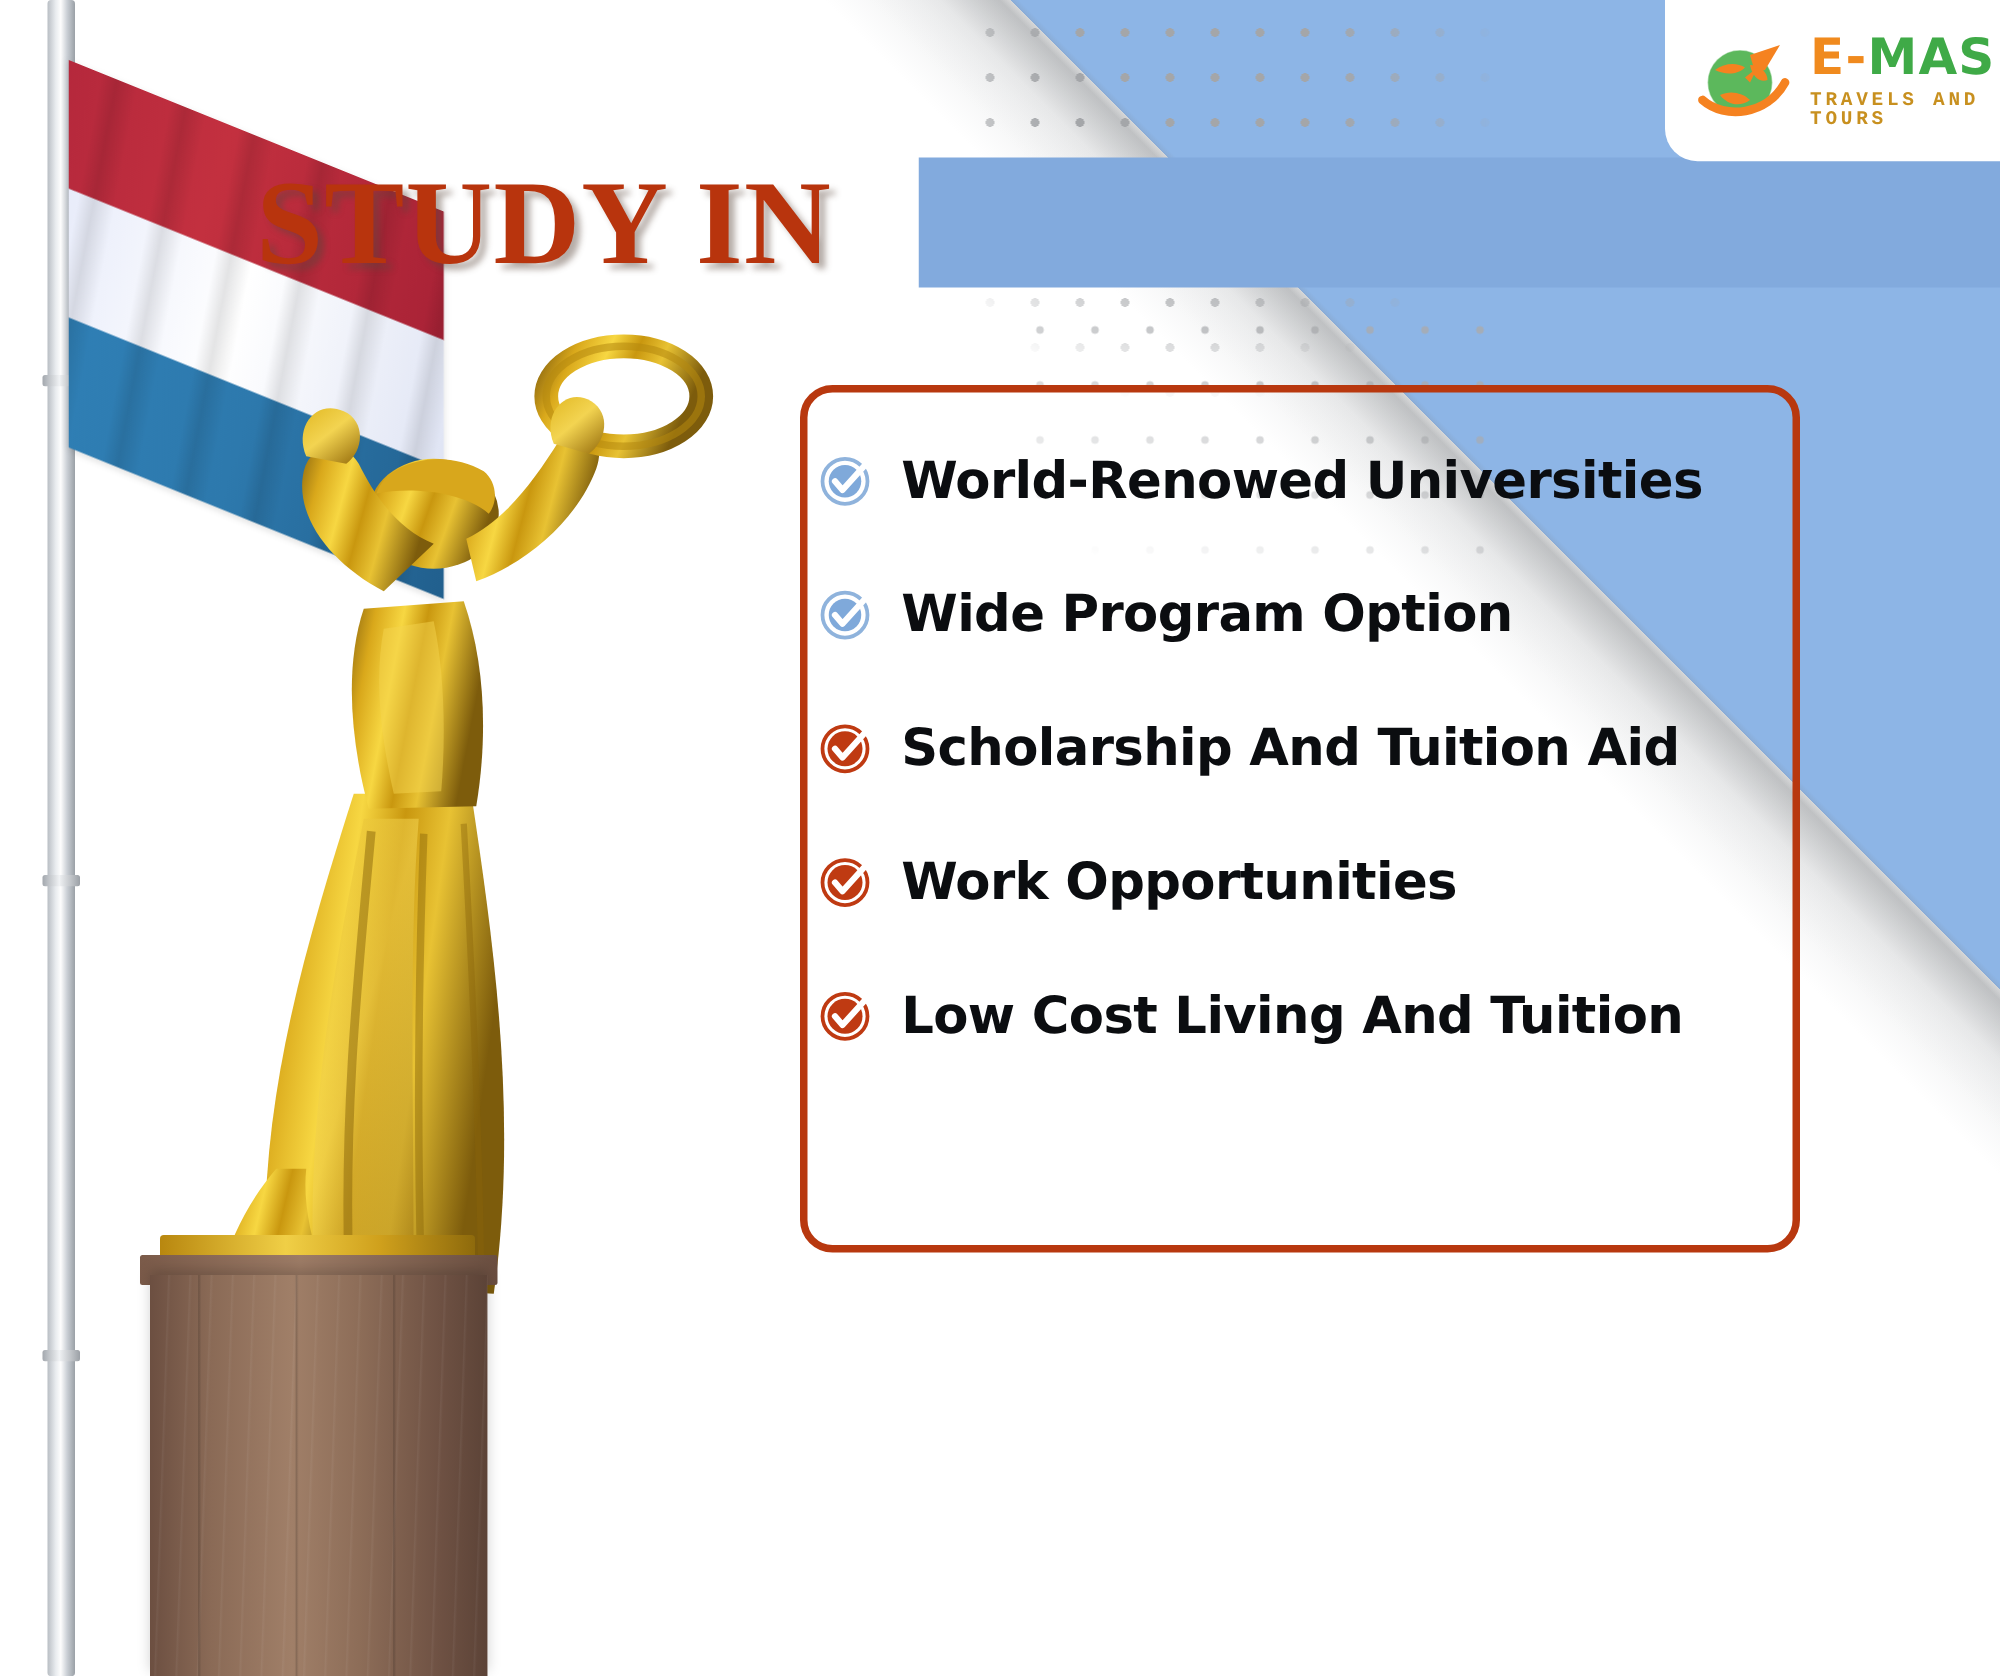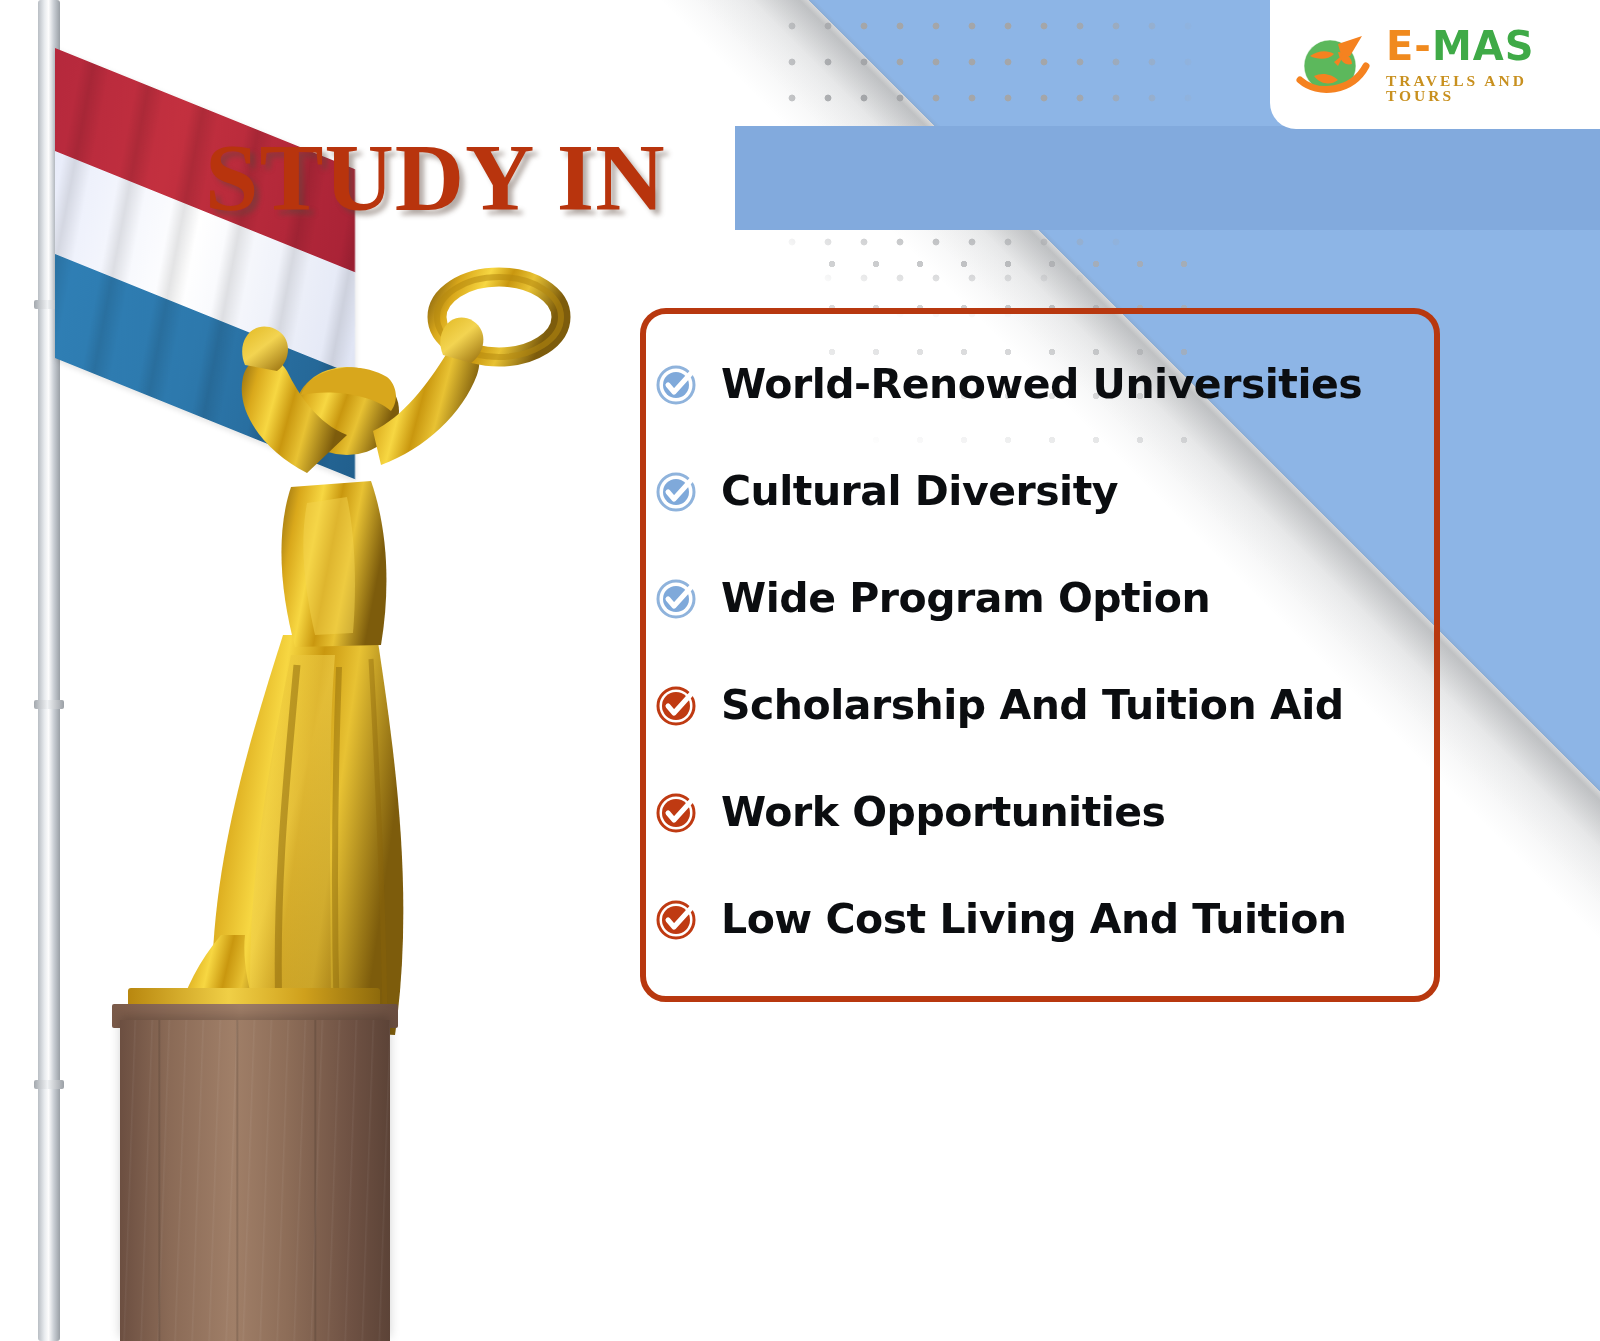--- a/index.html
+++ b/index.html
@@ -128,37 +128,37 @@
     text-shadow:5px 5px 5px rgba(90,70,60,.45);
   }
   .t-lux{
     position:absolute;left:742px;top:0;
     color:#ffffff;
     text-shadow:6px 6px 6px rgba(40,55,80,.55);
   }
 
   
   .logo-plate{
-    position:absolute;right:0;top:0;width:330px;height:129px;
+    position:absolute;right:0;top:0;width:268px;height:129px;
     background:#ffffff;
     border-bottom-left-radius:26px;
     display:flex;align-items:center;gap:14px;
     padding-left:24px;
     box-sizing:border-box;
   }
   .logo-globe{position:relative;width:78px;height:78px;flex:0 0 78px;}
   .logo-text{display:flex;flex-direction:column;line-height:1;}
   .logo-emas{
     font-family:"DejaVu Sans",sans-serif;font-weight:700;font-size:40px;
     letter-spacing:1px;
   }
   .logo-emas .e-part{color:#f08a1e;}
   .logo-emas .m-part{color:#3faa47;}
   .logo-sub{
-    font-family:Liberation Serif, serif;font-weight:700;font-size:15.5px;
+    font-family:Liberation Mono, monospace;font-weight:700;font-size:15.5px;
     letter-spacing:3.0px;color:#c8901f;margin-top:7px;
   }
 
   
   .benefits-box{
     position:absolute;left:640px;top:308px;width:800px;height:694px;
     border:6px solid #b8380f;
     border-radius:26px;
     box-sizing:border-box;
   }
@@ -305,39 +305,29 @@
       <span class="chk">
         <svg width="46" height="46" viewBox="0 0 46 46">
             <circle cx="21" cy="24" r="18" fill="none" stroke="#8fb3dc" stroke-width="3"></circle>
             <circle cx="21" cy="24" r="13" fill="#7fa9da"></circle>
             <path d="M13 24 L19 31 L38 10" fill="none" stroke="#ffffff" stroke-width="5" stroke-linecap="round" stroke-linejoin="round"></path>
           </svg>
       </span>
       <span class="b-label">World-Renowed Universities</span>
     </div>
 
+
     <div class="b-item">
       <span class="chk">
         <svg width="46" height="46" viewBox="0 0 46 46">
             <circle cx="21" cy="24" r="18" fill="none" stroke="#8fb3dc" stroke-width="3"></circle>
             <circle cx="21" cy="24" r="13" fill="#7fa9da"></circle>
             <path d="M13 24 L19 31 L38 10" fill="none" stroke="#ffffff" stroke-width="5" stroke-linecap="round" stroke-linejoin="round"></path>
           </svg>
       </span>
-      <span class="b-label">Cultural Diversity</span>
-    </div>
-
-    <div class="b-item">
-      <span class="chk">
-        <svg width="46" height="46" viewBox="0 0 46 46">
-            <circle cx="21" cy="24" r="18" fill="none" stroke="#8fb3dc" stroke-width="3"></circle>
-            <circle cx="21" cy="24" r="13" fill="#7fa9da"></circle>
-            <path d="M13 24 L19 31 L38 10" fill="none" stroke="#ffffff" stroke-width="5" stroke-linecap="round" stroke-linejoin="round"></path>
-          </svg>
-      </span>
       <span class="b-label">Wide Program Option</span>
     </div>
 
     <div class="b-item">
       <span class="chk">
         <svg width="46" height="46" viewBox="0 0 46 46">
             <circle cx="21" cy="24" r="18" fill="none" stroke="#bf3a12" stroke-width="3"></circle>
             <circle cx="21" cy="24" r="14" fill="#bf3a12"></circle>
             <path d="M13 24 L19 31 L38 10" fill="none" stroke="#ffffff" stroke-width="5" stroke-linecap="round" stroke-linejoin="round"></path>
           </svg>

